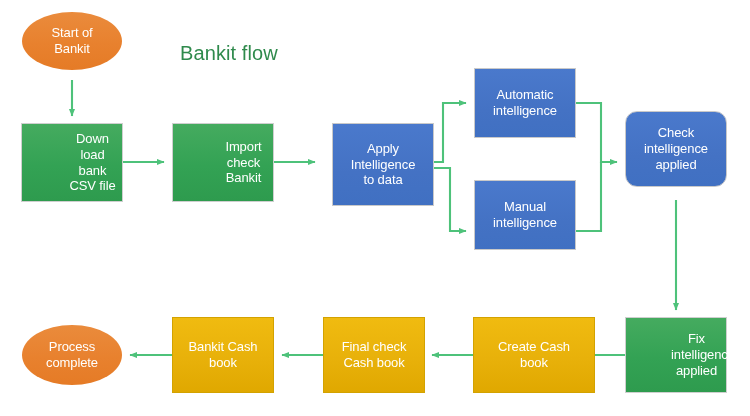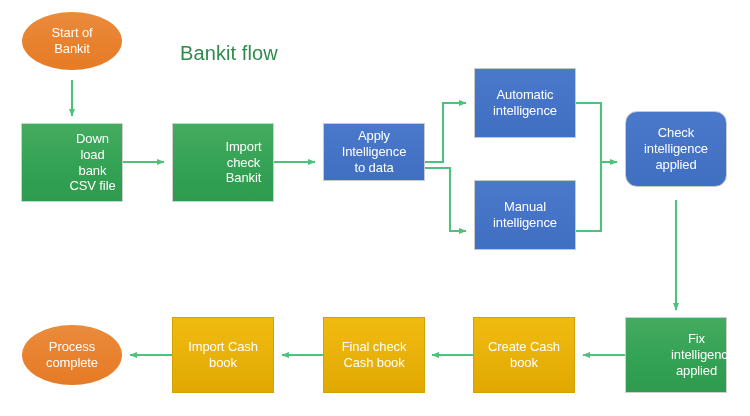--- a/index.html
+++ b/index.html
@@ -127,21 +127,21 @@
     </span>
   </div>
 
   <div class="node rect green" style="left:172px; top:123px; width:102px; height:79px;">
     <span>
       <span>Import check</span>
       <span>Bankit</span>
     </span>
   </div>
 
-  <div class="node rect blue" style="left:323px; top:123px; width:102px; height:58px;">
+  <div class="node rect blue" style="left:332px; top:123px; width:102px; height:83px;">
     <span>
       <span>Apply</span>
       <span>Intelligence</span>
       <span>to data</span>
     </span>
   </div>
 
   <div class="node rect blue" style="left:474px; top:68px; width:102px; height:70px;">
     <span>
       <span>Automatic</span>
@@ -165,37 +165,37 @@
   </div>
 
   <div class="node rect green" style="left:625px; top:317px; width:102px; height:76px;">
     <span>
       <span>Fix</span>
       <span>intelligence</span>
       <span>applied</span>
     </span>
   </div>
 
-  <div class="node rect yellow" style="left:473px; top:317px; width:102px; height:76px;justify-content:center;">
+  <div class="node rect yellow" style="left:473px; top:317px; width:122px; height:76px;justify-content:center;">
     <span>
       <span>Create Cash</span>
       <span>book</span>
     </span>
   </div>
 
   <div class="node rect yellow" style="left:323px; top:317px; width:102px; height:76px;">
     <span>
       <span>Final check</span>
       <span>Cash book</span>
     </span>
   </div>
 
   <div class="node rect yellow" style="left:172px; top:317px; width:102px; height:76px;">
     <span>
-      <span>Import Cash</span>
+      <span>Bankit Cash</span>
       <span>book</span>
     </span>
   </div>
 
   <div class="node ellipse" style="left:22px; top:325px; width:100px; height:60px;">
     <span>
       <span>Process</span>
       <span>complete</span>
     </span>
   </div>

